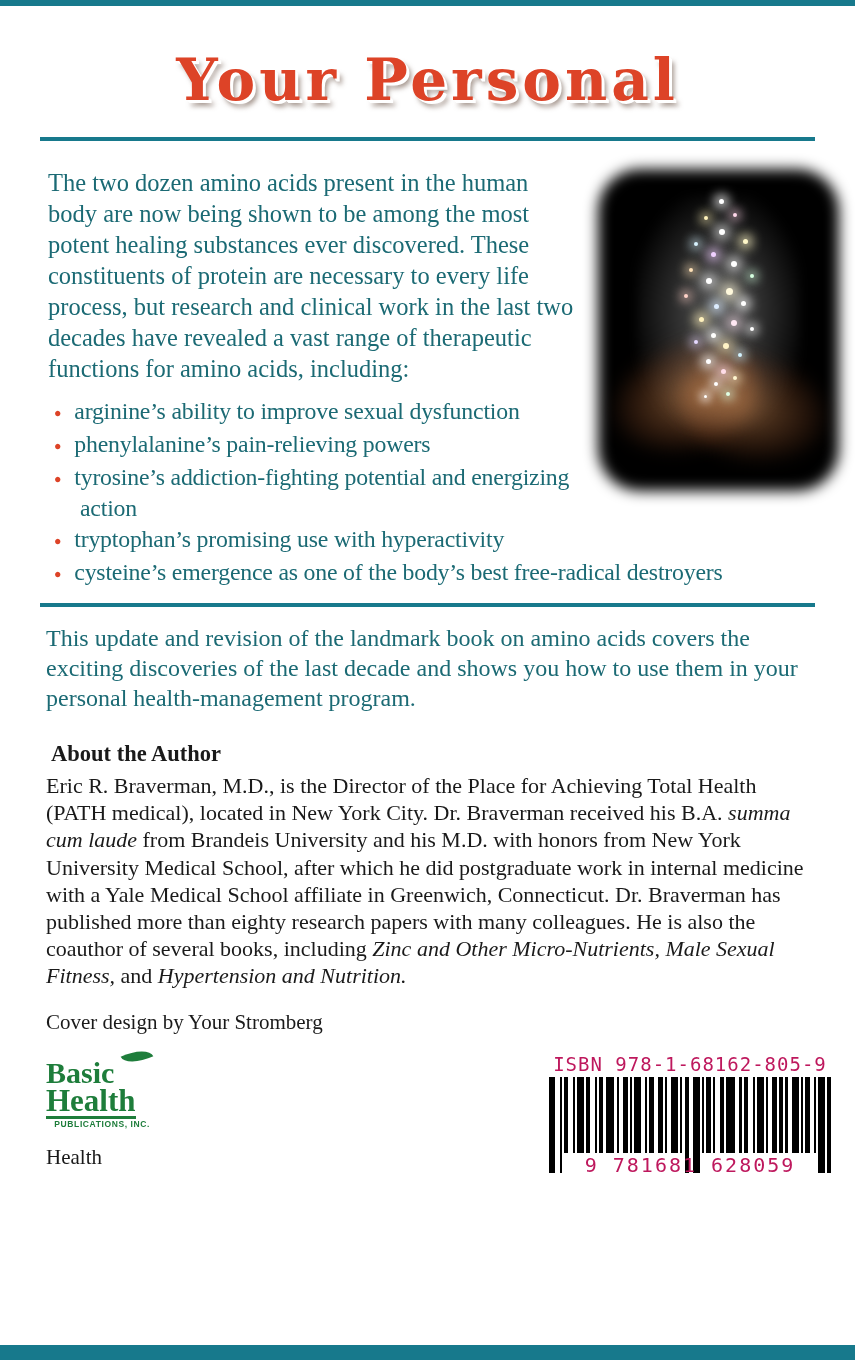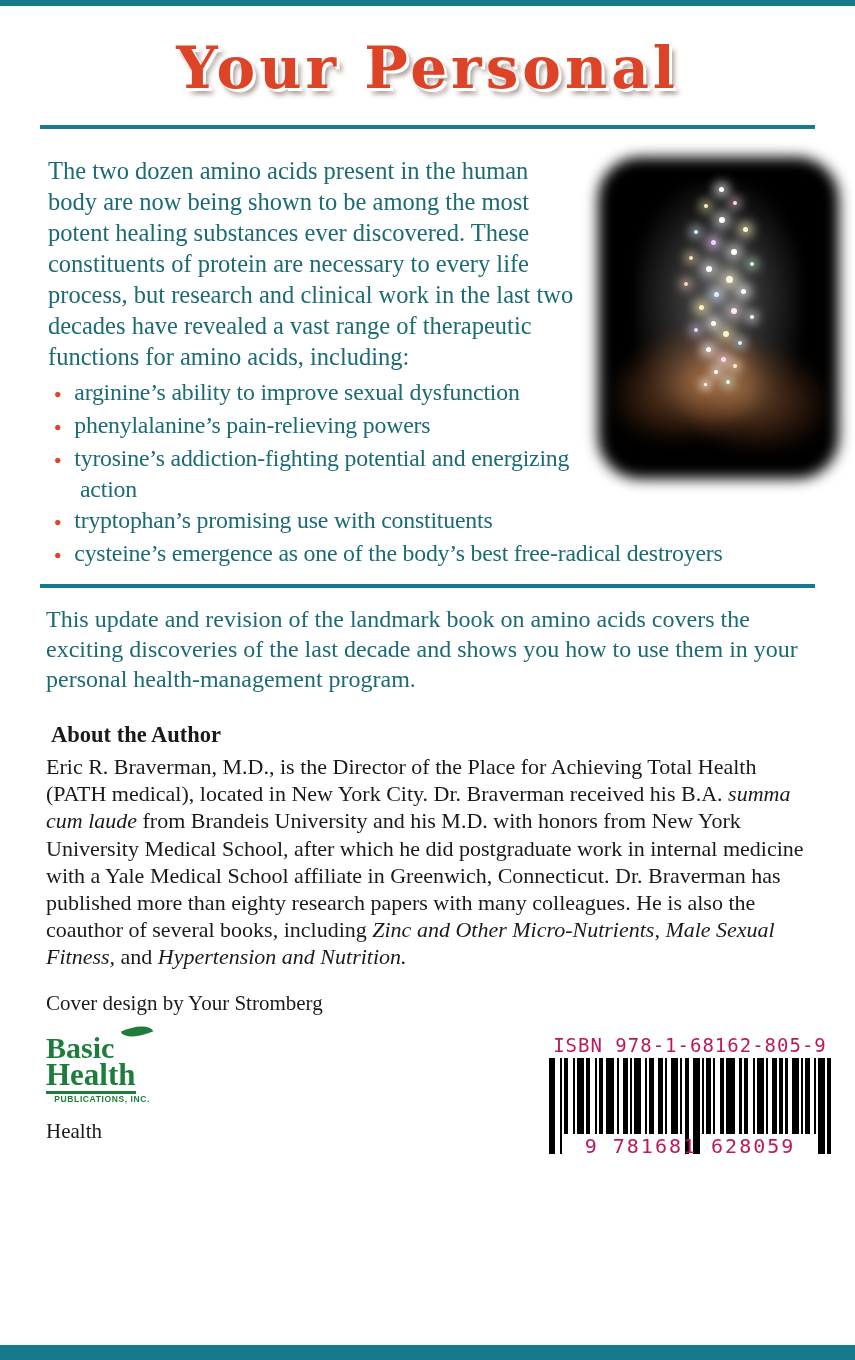--- a/index.html
+++ b/index.html
@@ -13,21 +13,21 @@
   body{margin:0;background:#ffffff;}
   .cover{
     width:855px;height:1360px;position:relative;background:#fff;overflow:hidden;
     font-family:"Liberation Serif",serif;color:var(--text-dark);
   }
   .band{position:absolute;left:0;right:0;background:var(--teal);}
   .band-top{top:0;height:6px;}
   .band-bottom{bottom:0;height:15px;}
 
   
-  .title-block{padding-top:38px;}
+  .title-block{padding-top:50px;}
   .title{
     text-align:center;font-family:"DejaVu Serif",serif;font-weight:900;
     color:var(--accent-red);
     text-shadow:2px 2px 0 #ffffff,3px 3px 0 #ffffff,5px 6px 5px rgba(95,70,55,.55);
   }
   .line1{font-size:58px;line-height:1.05;letter-spacing:4px;}
   .line2{font-size:60px;line-height:1.1;letter-spacing:1px;margin-top:8px;}
 
   .rule{height:4px;background:var(--teal);margin:26px 40px 0;}
   .rule2{margin-top:14px;clear:both;}
@@ -41,37 +41,37 @@
   .hand{width:150px;height:110px;filter:blur(8px);border-radius:50%;}
   .hand-l{left:14px;top:176px;transform:rotate(-18deg);
     background:radial-gradient(ellipse at 60% 50%,rgba(224,150,90,.55),rgba(150,80,40,.25) 55%,transparent 75%);}
   .hand-r{right:12px;top:186px;transform:rotate(14deg);
     background:radial-gradient(ellipse at 40% 50%,rgba(224,150,90,.5),rgba(150,80,40,.22) 55%,transparent 75%);}
   .center-glow{left:40px;top:28px;width:165px;height:235px;filter:blur(5px);
     background:radial-gradient(ellipse,rgba(255,255,255,.34),rgba(255,255,255,.1) 55%,transparent 78%);}
   .dot{border-radius:50%;}
 
   
-  ul.benefits{list-style:none;margin:6px 0 0;padding:0;}
+  ul.benefits{list-style:none;margin:13px 0 0;padding:0;}
   .benefits li{
     font-size:23.8px;line-height:29px;margin:2px 0;
     padding-left:34px;text-indent:-26px;letter-spacing:-0.2px;
   }
   .benefits li::before{content:"●";color:var(--accent-red);font-size:0.52em;margin-right:13px;vertical-align:2px;}
 
   .summary{margin:16px 46px 0;font-size:24px;line-height:30px;color:var(--text-teal);}
 
   .about{margin:28px 46px 0;color:var(--text-dark);}
   .about h2{margin:5px;font-size:22.5px;font-weight:bold;}
   .bio{margin:2px 0 0;font-size:22px;line-height:27.2px;}
 
   .credit{margin:20px 46px 0;font-size:21px;color:var(--text-dark);}
 
   
-  .footer{margin:18px 12px 0 46px;display:flex;justify-content:space-between;align-items:flex-start;}
+  .footer{margin:18px 12px 0 46px;display:flex;justify-content:space-between;align-items:center;}
   .footer-left{display:flex;flex-direction:column;}
   .logo{position:relative;color:var(--green);font-weight:bold;line-height:.92;font-family:"Liberation Serif",serif;}
   .logo-basic{font-size:30px;}
   .logo-health{font-size:31px;display:inline-block;border-bottom:3px solid var(--green);padding-bottom:1px;}
   .logo-sub{font-family:"Liberation Sans",sans-serif;font-size:8.5px;font-weight:bold;letter-spacing:.6px;margin-top:2px;text-align:right;width:104px;}
   .leaf{position:absolute;left:76px;top:-9px;width:30px;height:13px;background:var(--green);
     border-radius:0 100% 0 100%;transform:rotate(-24deg);}
   .category{margin-top:16px;font-size:21px;color:var(--text-dark);}
 
   
@@ -127,21 +127,21 @@
         <span class="dot" style="left: 56%; top: 64%; width: 4px; height: 4px; background: rgb(255, 246, 207); box-shadow: rgb(255, 246, 207) 0px 0px 11px 3px;"></span>
         <span class="dot" style="left: 48%; top: 66%; width: 4px; height: 4px; background: rgb(255, 255, 255); box-shadow: rgb(255, 255, 255) 0px 0px 11px 3px;"></span>
         <span class="dot" style="left: 53%; top: 69%; width: 4px; height: 4px; background: rgb(224, 255, 228); box-shadow: rgb(224, 255, 228) 0px 0px 11px 3px;"></span>
         <span class="dot" style="left: 44%; top: 70%; width: 3px; height: 3px; background: rgb(255, 255, 255); box-shadow: rgb(255, 255, 255) 0px 0px 10px 3px;"></span>
       </div>
     <p class="intro-p">The two dozen amino acids present in the human body are now being shown to be among the most potent healing substances ever discovered. These constituents of protein are necessary to every life process, but research and clinical work in the last two decades have revealed a vast range of therapeutic functions for amino acids, including:</p>
     <ul class="benefits">
         <li>arginine’s ability to improve sexual dysfunction</li>
         <li>phenylalanine’s pain-relieving powers</li>
         <li>tyrosine’s addiction-fighting potential and energizing action</li>
-        <li>tryptophan’s promising use with constituents</li>
+        <li>tryptophan’s promising use with hyperactivity</li>
         <li>cysteine’s emergence as one of the body’s best free-radical destroyers</li>
       </ul>
   </section>
 
   <div class="rule rule2"></div>
 
   <p class="summary">This update and revision of the landmark book on amino acids covers the exciting discoveries of the last decade and shows you how to use them in your personal health-management program.</p>
 
   <section class="about">
     <h2>About the Author</h2>

